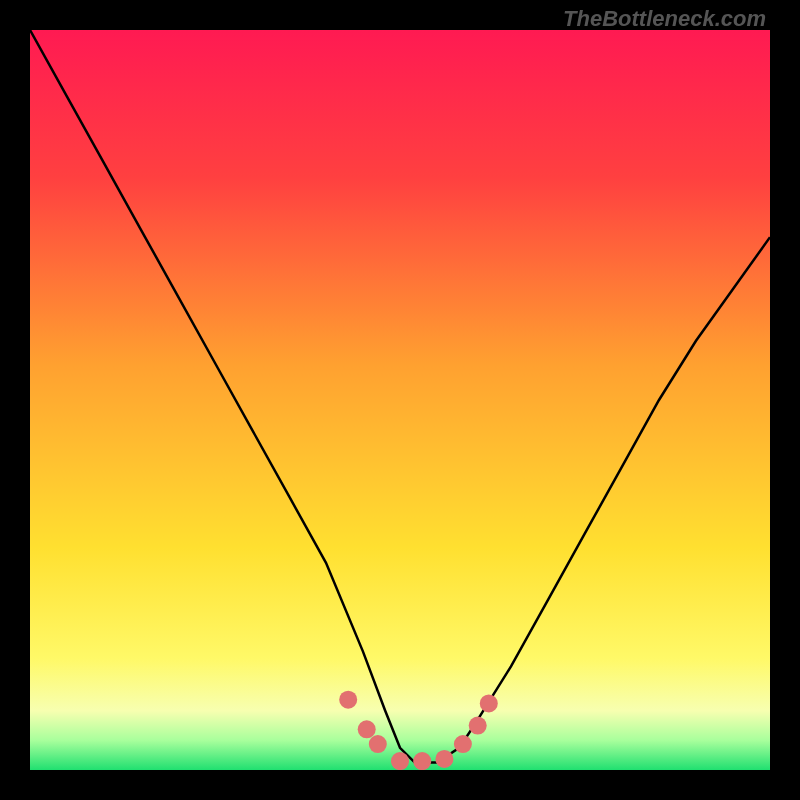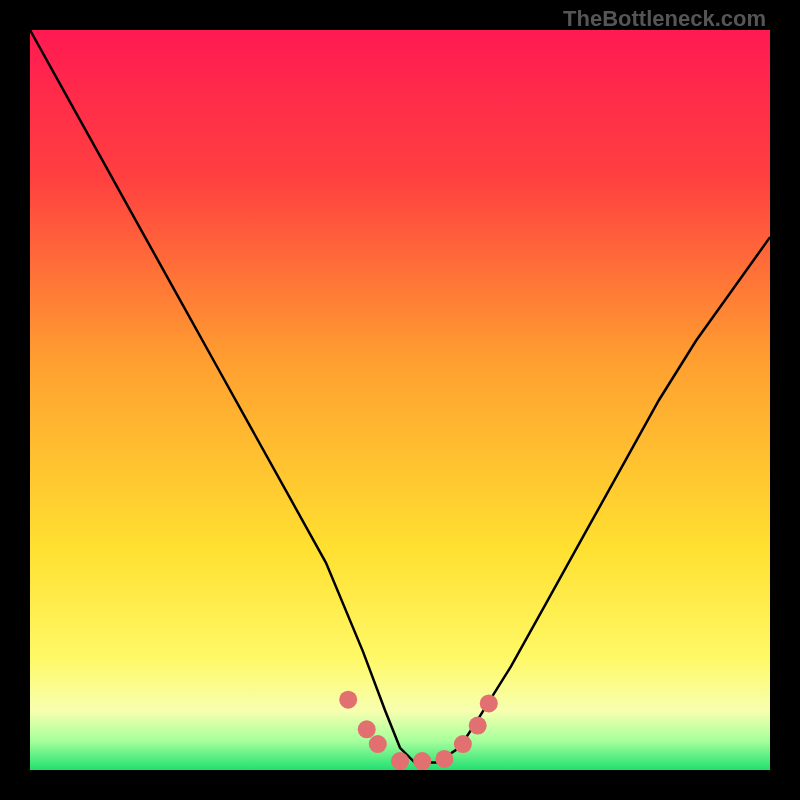--- a/index.html
+++ b/index.html
@@ -3,20 +3,21 @@
   <meta charset="utf-8">
   <style>
     * { margin: 0; padding: 0; box-sizing: border-box; }
     html, body { width: 800px; height: 800px; overflow: hidden; }
     body { background: #000; font-family: Arial, sans-serif; }
     .outer-frame {
       width: 776px;
       height: 800px;
       background: #000;
       position: relative;
+      font-style: italic;
     }
     .inner-plot {
       position: absolute;
       left: 30px;
       top: 30px;
       width: 740px;
       height: 740px;
     }
     .watermark {
       position: absolute;

